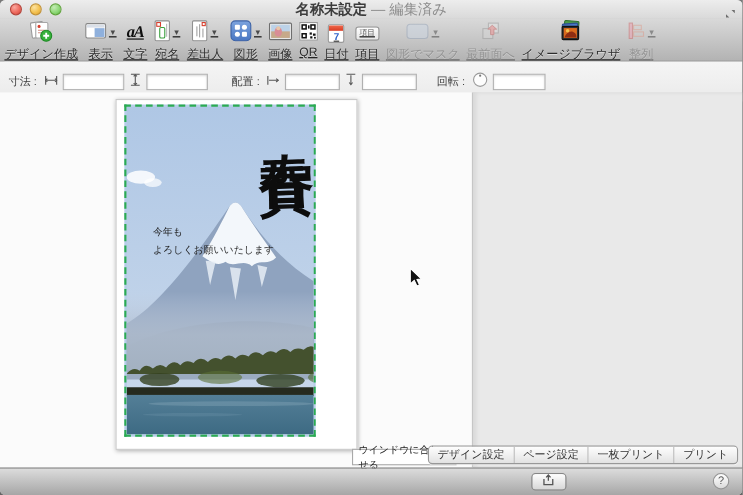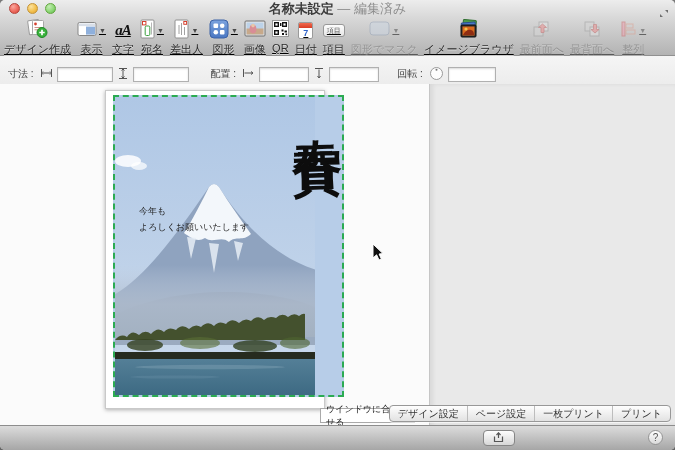--- a/index.html
+++ b/index.html
@@ -42,21 +42,21 @@
   .fb-input{width:56px;height:15px;border:1px solid #b0b0b0;background:#fff;
     box-shadow:inset 0 1px 2px rgba(0,0,0,.15);font-size:10px;padding:0 2px;}
   .fb-gap{width:14px;}
   
   .main{position:absolute;top:84px;left:0;right:0;bottom:25px;display:flex;}
   .canvas-pane{width:430px;background:#fbfbfb;position:relative;border-right:1px solid #c6c6c6;}
   .right-panel{flex:1;background:#e9e9e9;position:relative;box-shadow:inset 3px 0 4px rgba(0,0,0,.07);padding-left:20px;}
   
   .card{position:absolute;left:105px;top:6px;width:220px;height:319px;background:#fff;
     border:1px solid #c9c9c9;box-shadow:0 1px 4px rgba(0,0,0,.3);}
-  .photo{position:absolute;left:7px;top:4px;width:231px;height:302px;
+  .photo{position:absolute;left:7px;top:4px;width:174px;height:302px;
     border:2px dashed #2bab52;overflow:hidden;background:#b7cde8;}
   .photo svg{position:absolute;left:0;top:0;}
   .calligraphy{position:absolute;top:10px;right:3px;writing-mode:vertical-rl;
     font-family:"DejaVu Serif","Liberation Serif",serif;font-size:50px;font-weight:bold;
     color:#0d0d0d;line-height:.95;letter-spacing:-7px;transform:rotate(-2deg);}
   .greeting{position:absolute;left:24px;top:106px;font-size:9px;color:#1f1f1f;line-height:1.8;white-space:nowrap;}
   
   .zoom-select{position:absolute;left:320px;bottom:2px;width:95px;height:15px;background:#fff;
     border:1px solid #a9a9a9;display:flex;align-items:center;font-size:9px;color:#222;padding:0 2px 0 5px;}
   .zoom-select .txt{flex:1;}
@@ -229,55 +229,45 @@
       <div class="tb-iconrow">
           <span><svg width="21" height="15" viewBox="0 0 21 15">
               <rect x="1" y="1" width="19" height="13" rx="3" fill="#ccd6e3" stroke="#93a2b8"></rect>
             </svg></span>
           <span class="dd">▼</span>
         </div>
       <div class="tb-label">図形でマスク</div>
     </div>
 
 
+    <div class="tb-item disabled">
+      <div class="tb-iconrow">
+          <span><svg width="21" height="18" viewBox="0 0 21 18">
+              <rect x="8" y="2" width="9" height="9" fill="#e3e3e3" stroke="#9a9a9a"></rect>
+              <rect x="3" y="7" width="9" height="9" fill="#d5d5d5" stroke="#9a9a9a"></rect>
+              <path d="M8.5 8.5v-5l-2.5 0 4-3.5 4 3.5-2.5 0v5z" fill="#ef8d8d" stroke="#c25555" stroke-width=".8" transform="translate(1.5 4)"></path>
+            </svg></span>
+        </div>
+      <div class="tb-label">最前面へ</div>
+    </div>
+
     <div class="tb-item">
       <div class="tb-iconrow">
           <span><svg width="22" height="20" viewBox="0 0 22 20">
               <rect x="5" y="1" width="13" height="10" rx="1" fill="#4d9c4a" stroke="#2f6e30" transform="rotate(5 11 6)"></rect>
               <rect x="3.5" y="3.5" width="14" height="11" rx="1" fill="#4a79c8" stroke="#2d4f8e" transform="rotate(-4 10 9)"></rect>
               <rect x="3" y="6" width="15" height="12" rx="1" fill="#2c2c2c" stroke="#111"></rect>
               <rect x="4.5" y="7.5" width="12" height="9" fill="#d96a1e"></rect>
               <path d="M5 16c2-4 5-6 8-5 2 .6 3 2 3 5z" fill="#8f2d12"></path>
               <circle cx="8" cy="10" r="1.6" fill="#f2c24e"></circle>
             </svg></span>
         </div>
       <div class="tb-label">イメージブラウザ</div>
     </div>
 
-    <div class="tb-item disabled">
-      <div class="tb-iconrow">
-          <span><svg width="21" height="18" viewBox="0 0 21 18">
-              <rect x="8" y="2" width="9" height="9" fill="#e3e3e3" stroke="#9a9a9a"></rect>
-              <rect x="3" y="7" width="9" height="9" fill="#d5d5d5" stroke="#9a9a9a"></rect>
-              <path d="M8.5 8.5v-5l-2.5 0 4-3.5 4 3.5-2.5 0v5z" fill="#ef8d8d" stroke="#c25555" stroke-width=".8" transform="translate(1.5 4)"></path>
-            </svg></span>
-        </div>
-      <div class="tb-label">最前面へ</div>
-    </div>
-
-    <div class="tb-item disabled">
-      <div class="tb-iconrow">
-          <span><svg width="21" height="18" viewBox="0 0 21 18">
-              <rect x="3" y="2" width="9" height="9" fill="#d5d5d5" stroke="#9a9a9a"></rect>
-              <rect x="8" y="7" width="9" height="9" fill="#e3e3e3" stroke="#9a9a9a"></rect>
-              <path d="M8.5 1.5v5l-2.5 0 4 3.5 4-3.5-2.5 0v-5z" fill="#ef8d8d" stroke="#c25555" stroke-width=".8" transform="translate(3 3)"></path>
-            </svg></span>
-        </div>
-      <div class="tb-label">最背面へ</div>
-    </div>
 
     <div class="tb-item disabled">
       <div class="tb-iconrow">
           <span><svg width="17" height="16" viewBox="0 0 17 16">
               <rect x="2" y="1" width="3" height="14" fill="#ef9db0" stroke="#c66"></rect>
               <rect x="6" y="3" width="7" height="4" fill="none" stroke="#d98"></rect>
               <rect x="6" y="9" width="9" height="4" fill="none" stroke="#d98"></rect>
             </svg></span>
           <span class="dd">▼</span>
         </div>

